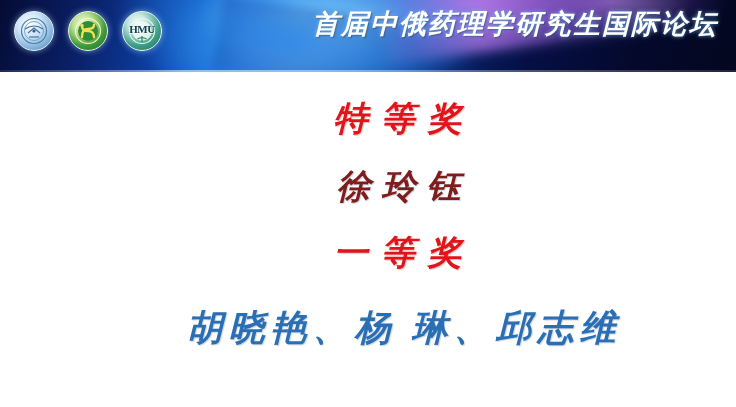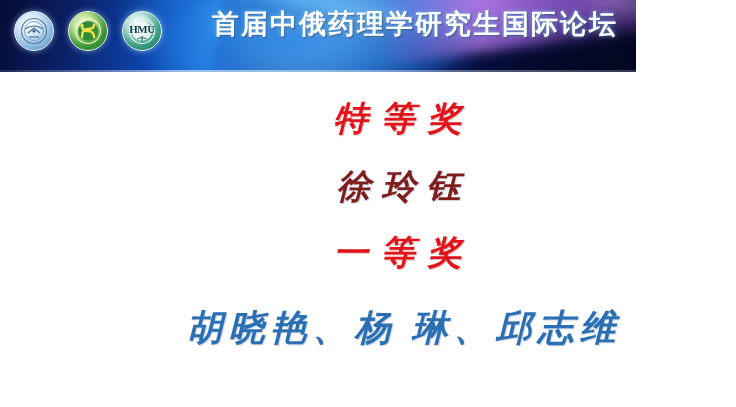--- a/index.html
+++ b/index.html
@@ -15,21 +15,21 @@
     width: 736px;
     height: 407px;
     overflow: hidden;
     background: #ffffff;
   }
 
   
   .banner {
     position: absolute;
     left: 0; top: 0;
-    width: 636px;
+    width: 736px;
     height: 72px;
     overflow: hidden;
     background:
       radial-gradient(ellipse 260px 120px at 300px 18px,
           rgba(120,200,255,0.95) 0%,
           rgba(40,140,235,0.55) 40%,
           rgba(10,50,140,0.0) 72%),
       radial-gradient(ellipse 200px 60px at 470px 4px,
           rgba(190,120,235,0.75) 0%,
           rgba(120,60,190,0.35) 55%,
@@ -145,20 +145,21 @@
   
   .banner-title {
     position: absolute;
     right: 18px; top: 6px;
     color: #ffffff;
     font-family: "Liberation Serif", "DejaVu Serif", serif;
     font-weight: 700;
     font-size: 27px;
     letter-spacing: 2px;
     white-space: nowrap;
+    font-style: italic;
     text-shadow:
        0 0 4px rgba(120,190,255,0.85),
        1px 1px 2px rgba(0,0,0,0.55);
   }
   .banner-subtitle {
     position: absolute;
     right: 18px; top: 42px;
     color: #ffffff;
     font-family: "Liberation Serif", "DejaVu Serif", serif;
     font-weight: 700;

